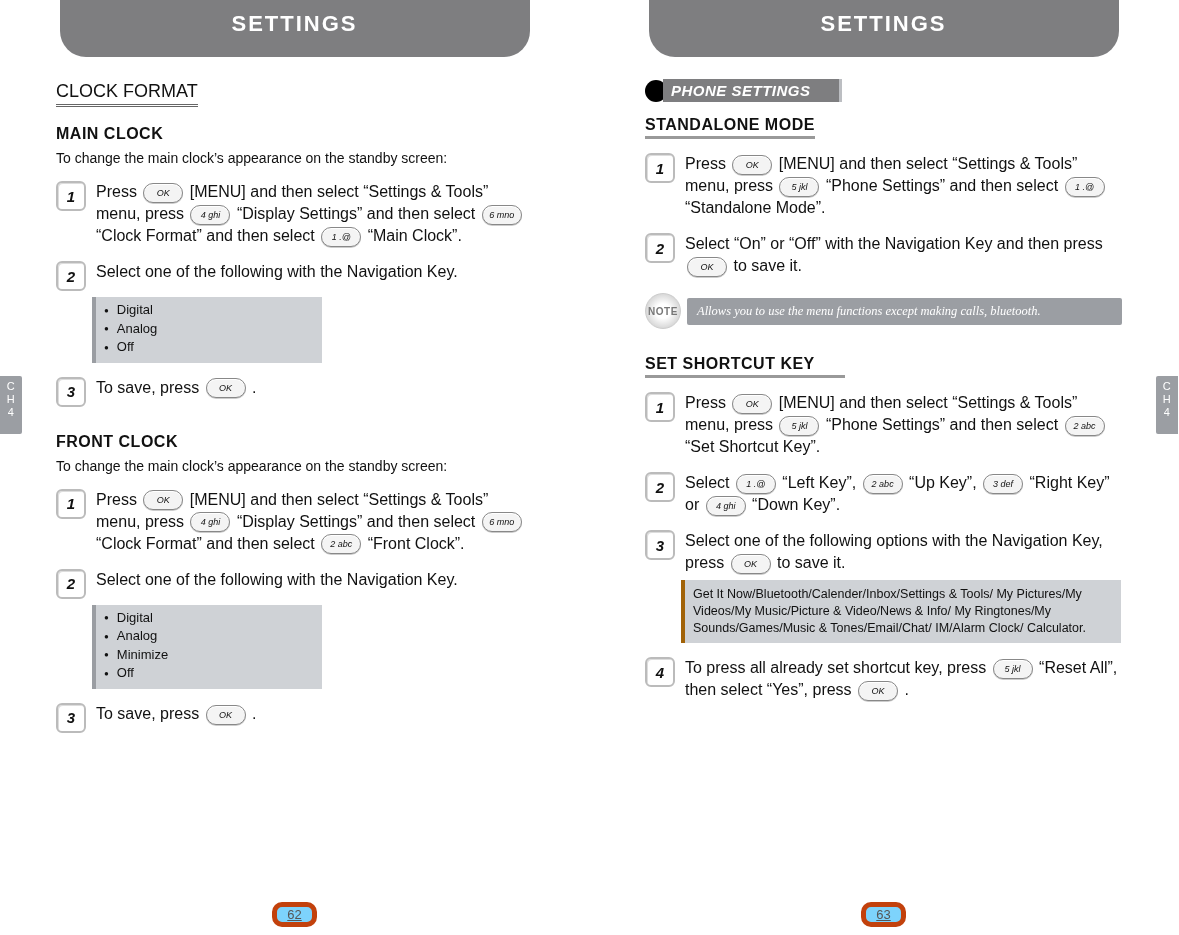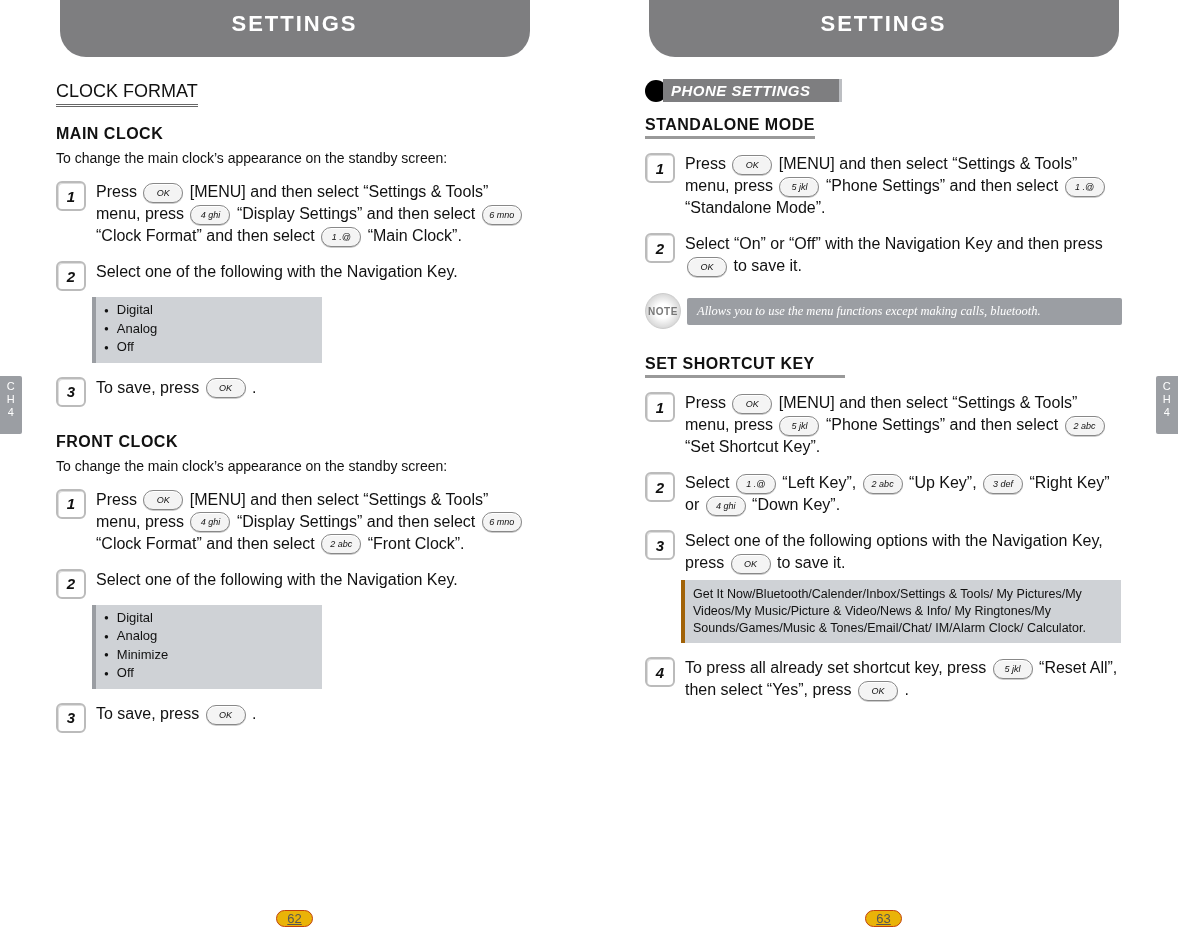--- a/index.html
+++ b/index.html
@@ -25,21 +25,21 @@
   .options-box .row{line-height:18px;}
   .options-box .row::before{content:"●";font-size:8px;margin-right:8px;vertical-align:middle;}
   .note-bar{display:flex;align-items:center;margin-top:16px;}
   .note-icon{width:34px;height:34px;border-radius:50%;background:radial-gradient(circle,#fff 30%,#d9d9d9 70%);display:flex;align-items:center;justify-content:center;font-size:10px;font-weight:bold;color:#777;letter-spacing:0.5px;flex:0 0 34px;margin-right:6px;border:1px solid #ccc;}
   .note-text{flex:1;background:#9b9ea3;color:#fff;font-style:italic;font-size:12.5px;padding:6px 10px;border-radius:2px;font-family:Liberation Serif, serif;}
   .phone-settings-tag{display:flex;align-items:center;margin-top:22px;}
   .phone-settings-tag .dot{width:22px;height:22px;background:#000;border-radius:50%;}
   .phone-settings-tag .lbl{background:#7e7e80;color:#fff;font-weight:bold;font-style:italic;font-size:15px;padding:3px 28px 3px 8px;margin-left:-4px;letter-spacing:0.5px;border-right:3px solid #bcbec2;}
   .info-box{margin:6px 0 0 36px;width:420px;background:#cfd2d6;border-left:4px solid #a16207;padding:6px 8px;font-size:12.5px;line-height:17px;}
   .pgnum{position:absolute;bottom:8px;left:0;right:0;text-align:center;font-size:13px;color:#555;}
-  .pgnum .badge{display:inline-block;border:1px solid #c2410c;border-radius:10px;padding:0 10px;background:#eab308;text-decoration:underline;}
+  .pgnum .badge{display:inline-block;border:5px solid #c2410c;border-radius:10px;padding:0 10px;background:#7dd3fc;text-decoration:underline;}
 </style>
 </head>
 <body>
 
 <div class="page left">
   <div class="ch-tab">
     <span>C</span>
       <span>H</span>
       <span>4</span>
   </div>

